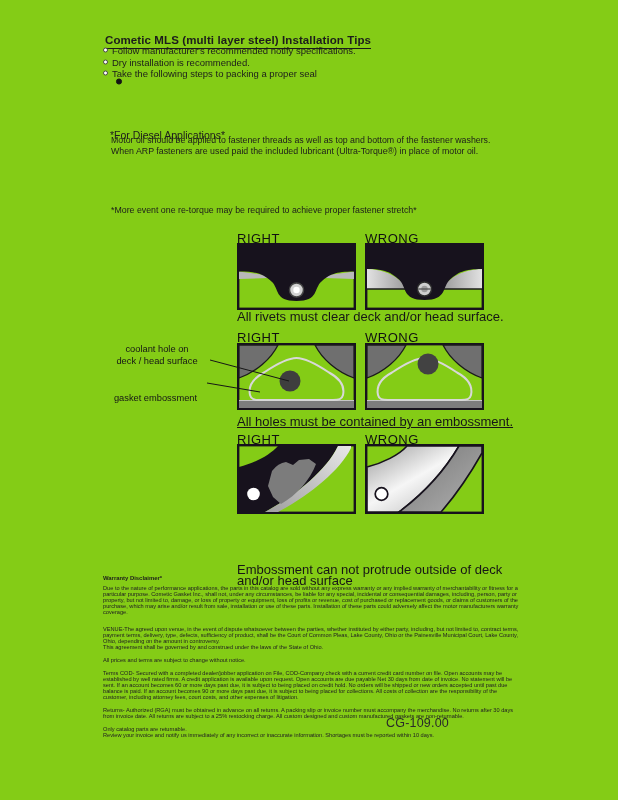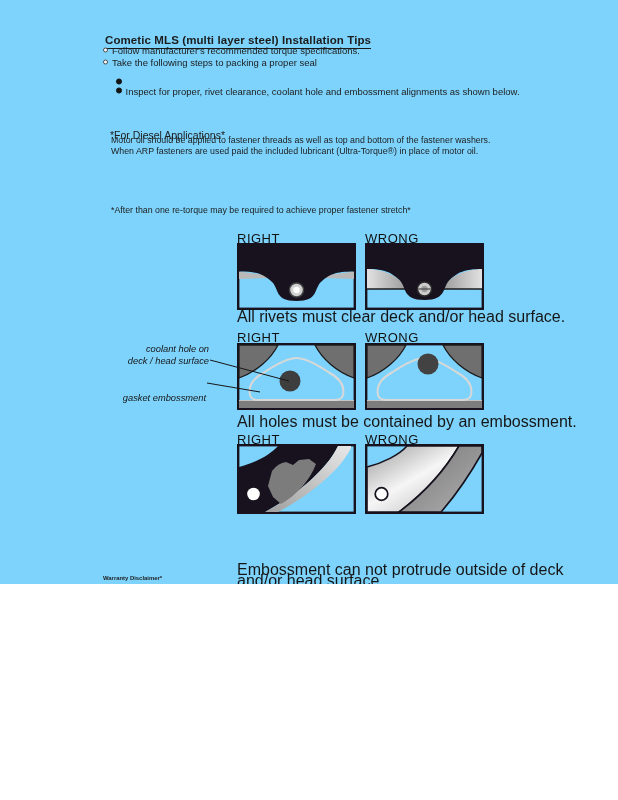--- a/index.html
+++ b/index.html
@@ -1,36 +1,36 @@
 <!DOCTYPE html>
 <html style="--diagram_black: #17121d; --panel_gray: #8d8d8d; --boss_gray: #6f6f6f; --emboss_line: #d8d8d8; --hole_dark: #3e3e3e; --wedge_gray: #b9b9b9; --ink: #1c1c1c;"><head>
 <meta charset="utf-8">
 <style>
   html,body{margin:0;padding:0;background:#ffffff;}
-  .page{position:relative;width:618px;height:584px;background:#7dd3fc;overflow:hidden;
+  .page{position:relative;width:618px;height:800px;background:#84cc16;overflow:hidden;
         font-family:"Liberation Sans","DejaVu Sans",sans-serif;color:#1c1c1c;}
   .abs{position:absolute;}
 
   
   .title{left:105px;top:26px;font-size:11.5px;font-weight:bold;letter-spacing:.1px;
          border-bottom:1.5px solid #1a1a1a;padding-bottom:2.5px;display:inline-block;}
   .tips{left:103px;top:45px;list-style:none;margin:0;padding:0;font-size:9.5px;line-height:11.7px;}
   .tips li{display:flex;align-items:baseline;}
   .sub-tips{left:116px;top:80px;}
   .mk{flex:none;width:3px;height:3px;border-radius:50%;margin-right:4px;transform:translateY(-1.5px);}
   .mk-open{border:1px solid #4a4a4a;background:#fff;}
   .mk-fill{width:3.6px;height:3.6px;background:#141414;border:0.5px solid #141414;}
   .h2{left:110px;top:120px;font-size:10.5px;font-weight:normal;}
   .para{left:111px;font-size:8.8px;line-height:10.8px;white-space:pre-line;margin:0;width:450px;}
   .p1{top:135px;} .p2{top:165px;} .pnote{top:205px;}
 
   
   .dg-label{width:119px;text-align:left;font-size:13px;letter-spacing:.5px;color:#111;}
-  .cap{font-size:16px;line-height:11.3px;white-space:pre-line;margin:0;color:#161616;}
-  .callout{font-size:9.3px;line-height:11.5px;text-align:right;white-space:pre-line;color:#161616;font-style:italic;}
+  .cap{font-size:13px;line-height:11.3px;white-space:pre-line;margin:0;color:#161616;}
+  .callout{font-size:9.3px;line-height:11.5px;text-align:center;white-space:pre-line;color:#161616;}
   .panel{display:block;}
 
   .fill-black{fill:var(--diagram_black,#17121d);}
   .stroke-ink{stroke:var(--diagram_black,#17121d);fill:none;}
 
   
   .legal-h{left:103px;top:575px;font-size:5.9px;font-weight:bold;}
   .legal{left:103px;width:417px;font-size:5.65px;line-height:6.05px;margin:0;white-space:pre-line;color:#222;}
   .lg1{top:585px;} .lg2{top:625.5px;} .lg3{top:656.5px;}
   .lg4{top:669.5px;} .lg5{top:706.5px;} .lg6{top:725.5px;}
@@ -40,42 +40,42 @@
 </head>
 <body>
 
 <div class="page">
 
   <h1 class="abs title">Cometic MLS (multi layer steel) Installation Tips</h1>
 
   <ul class="abs tips">
     <li>
         <span class="mk mk-open"></span>
-        <span>Follow manufacturer's recommended torque specifications.</span>
+        <span>Follow manufacturer's recommended notify specifications.</span>
+      </li>
+    <li>
+        <span class="mk mk-open"></span>
+        <span>Dry installation is recommended.</span>
       </li>
     <li>
         <span class="mk mk-open"></span>
         <span>Take the following steps to packing a proper seal</span>
       </li>
   </ul>
 
   <ul class="abs tips sub-tips">
     <li>
         <span class="mk mk-fill"></span>
       </li>
-    <li>
-        <span class="mk mk-fill"></span>
-        <span>Inspect for proper, rivet clearance, coolant hole and embossment alignments as shown below.</span>
-      </li>
   </ul>
 
   <h2 class="abs h2">*For Diesel Applications*</h2>
   <p class="abs para p1">Motor oil should be applied to fastener threads as well as top and bottom of the fastener washers.
 When ARP fasteners are used paid the included lubricant (Ultra-Torque®) in place of motor oil.</p>
-  <p class="abs para pnote">*After than one re-torque may be required to achieve proper fastener stretch*</p>
+  <p class="abs para pnote">*More event one re-torque may be required to achieve proper fastener stretch*</p>
 
   <div class="abs dg-label" style="left:237px;top:231px;">RIGHT</div>
   <div class="abs dg-label" style="left:365px;top:231px;">WRONG</div>
 
   <svg class="abs panel" style="left:237px;top:243px;" width="119" height="67" viewBox="0 0 119 67">
     <rect x="1.2" y="1.2" width="116.6" height="64.6" fill="#ffffff" class="stroke-ink" stroke-width="2.4"></rect>
     <polygon points="2,28.5 46,34.5 2,36" fill="#b9b9b9"></polygon>
     <polygon points="117,28.5 73,34.5 117,36" fill="#b9b9b9"></polygon>
     <path class="fill-black" d="M2,2 H117 V28.5 C98,28.5 92.5,31.5 84.5,38.5 C76.5,45.5 82,58 59.5,58 C37,58 42.5,45.5 34.5,38.5 C26.5,31.5 21,28.5 2,28.5 Z"></path>
     <circle cx="59.5" cy="47" r="7" fill="#d2d2d2" stroke="#454545" stroke-width="1.5"></circle>
@@ -130,21 +130,21 @@
     <line x1="2" y1="57.5" x2="117" y2="57.5" stroke="#c6c6c6" stroke-width="1"></line>
     <path d="M13,52 C11,43 16,35.5 27,29.5 C39,21.5 52.5,15 59.5,15 C66.5,15 80,21.5 92,29.5 C103,35.5 108,43 106,52 C105,56.5 101.5,57 96,57 H23 C17.5,57 14,56.5 13,52 Z" fill="none" stroke="#d8d8d8" stroke-width="2"></path>
     <circle cx="63" cy="21" r="10.5" fill="#424242"></circle>
   </svg>
 
   <svg class="abs" style="left:203px;top:350px;pointer-events:none;" width="95" height="48" viewBox="0 0 95 48">
     <line x1="7" y1="10" x2="86" y2="31" stroke="#161616" stroke-width="1"></line>
     <line x1="4" y1="33" x2="57" y2="42" stroke="#161616" stroke-width="1"></line>
   </svg>
 
-  <p class="abs cap" style="left:237px;top:416px;">All holes must be contained by an embossment.</p>
+  <p class="abs cap" style="left:237px;top:416px;text-decoration:underline;">All holes must be contained by an embossment.</p>
 
   <div class="abs dg-label" style="left:237px;top:432px;">RIGHT</div>
   <div class="abs dg-label" style="left:365px;top:432px;">WRONG</div>
 
   <svg class="abs panel" style="left:237px;top:444px;" width="119" height="70" viewBox="0 0 119 70">
     <defs>
       <linearGradient id="g3r" x1="0" y1="1" x2="1" y2="0">
         <stop offset="0" stop-color="#9f9f9f"></stop>
           <stop offset="1" stop-color="#e8e8e8"></stop>
       </linearGradient>

